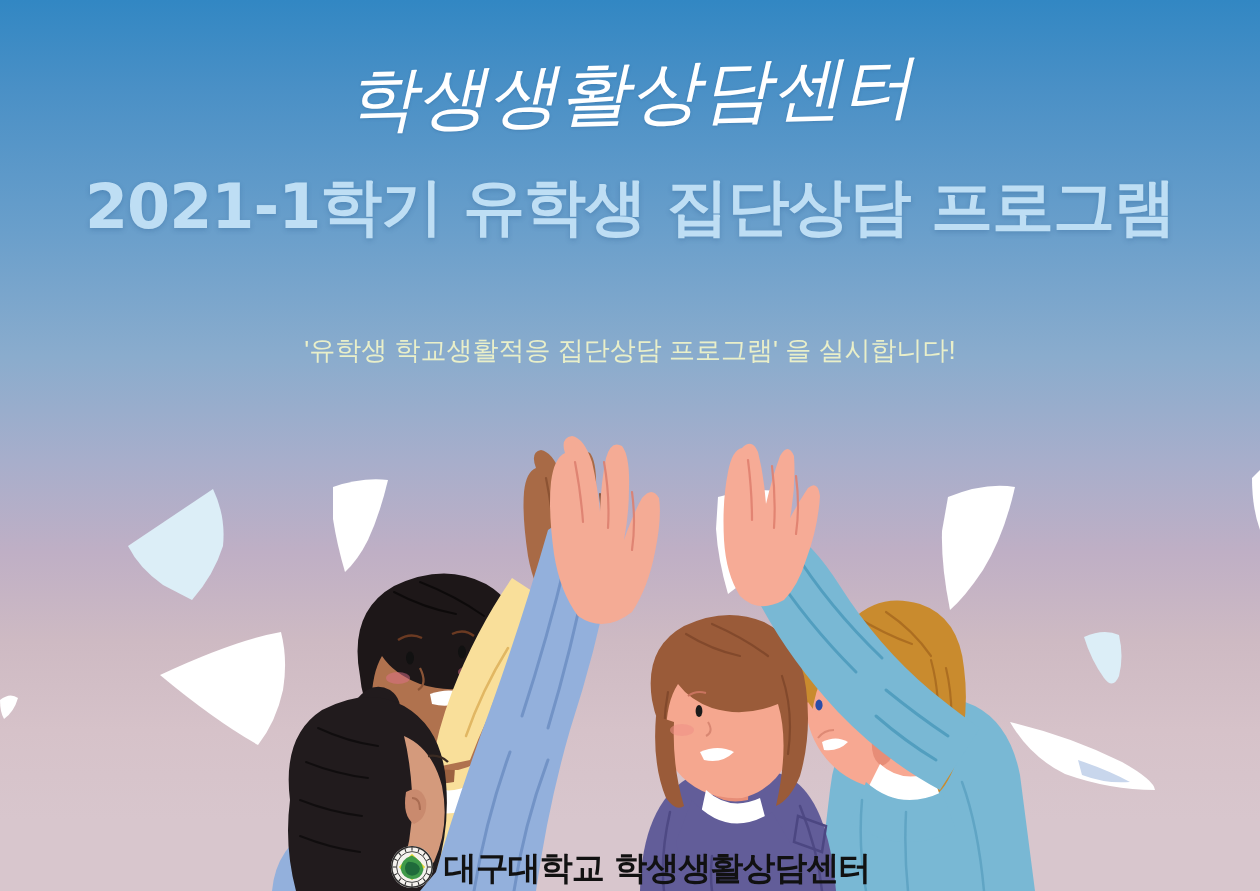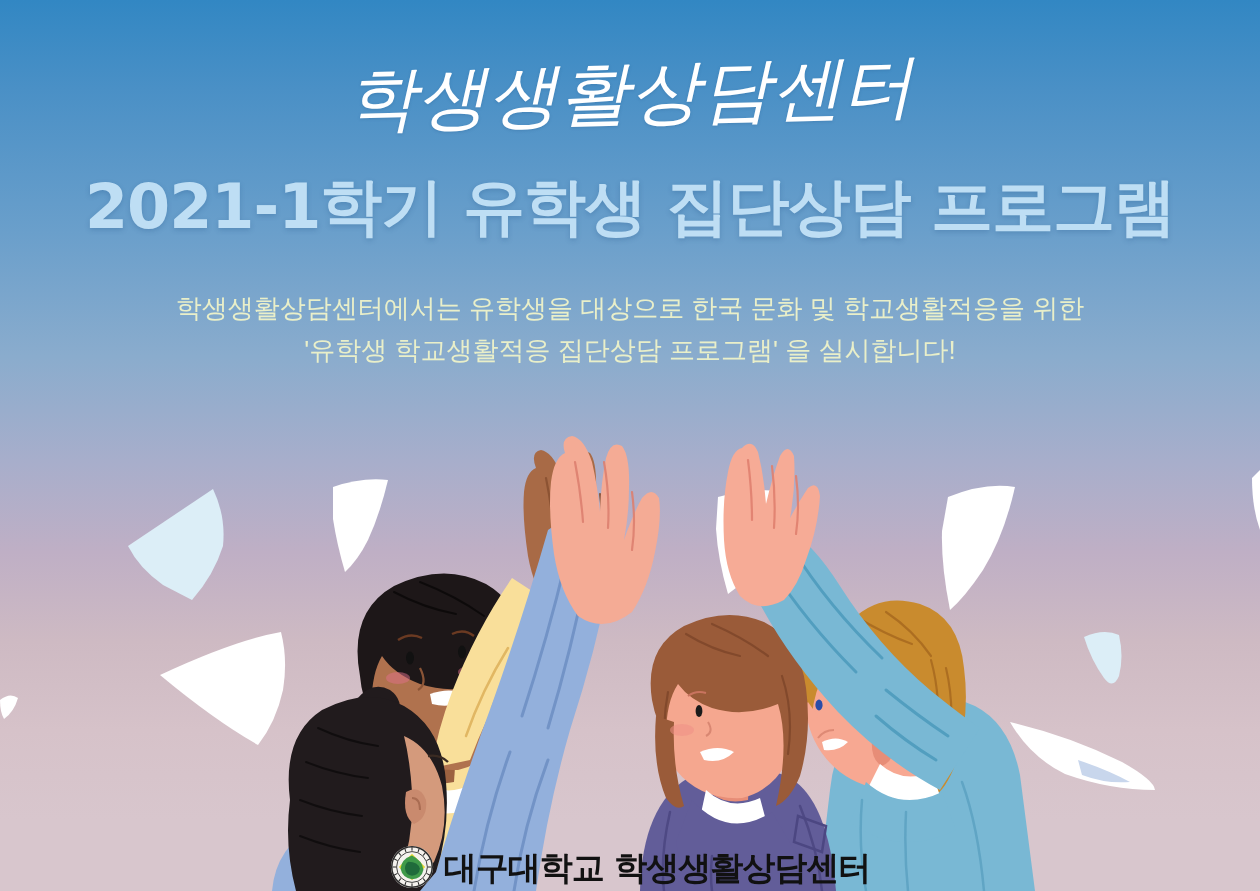--- a/index.html
+++ b/index.html
@@ -330,21 +330,20 @@
       <path d="M412 798 Q420 798 420 810" stroke="#a96c52" stroke-width="2" fill="none"></path>
 
       <path d="M428 756 Q440 754 448 762" stroke="#3a2a22" stroke-width="2.4" fill="none"></path>
     </g>
   </svg>
 
   <div class="title-script">학생생활상담센터</div>
 
   <div class="headline">2021-1학기 유학생 집단상담 프로그램</div>
 
-  <div class="body-line line1">학생생활상담센터에서는 유학생을 대상으로 한국 문화 및 학교생활적응을 위한</div>
   <div class="body-line line2">'유학생 학교생활적응 집단상담 프로그램' 을 실시합니다!</div>
 
   <div class="footer">
     <svg class="footer-logo" viewBox="0 0 100 100" xmlns="http://www.w3.org/2000/svg">
       <circle cx="50" cy="50" r="48" fill="#f4f2ee"></circle>
       <circle cx="50" cy="50" r="46" fill="none" stroke="#2b2b2b" stroke-width="3.5"></circle>
       <circle cx="50" cy="50" r="35" fill="none" stroke="#2b2b2b" stroke-width="2"></circle>
 
       <g stroke="#2b2b2b" stroke-width="2.4" stroke-linecap="round">
         <path d="M50 6 L50 12"></path>

